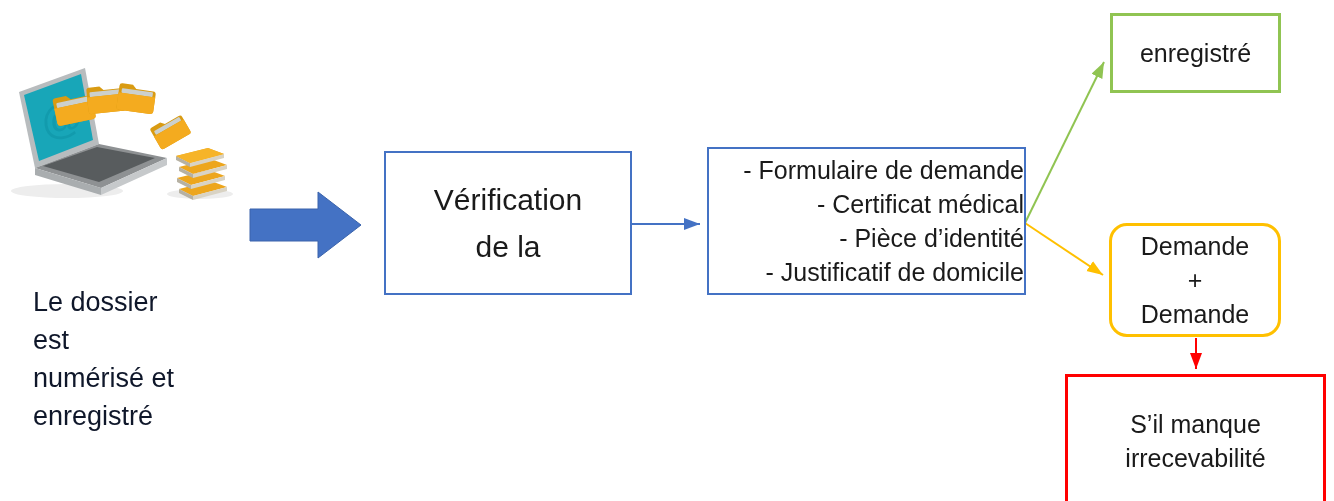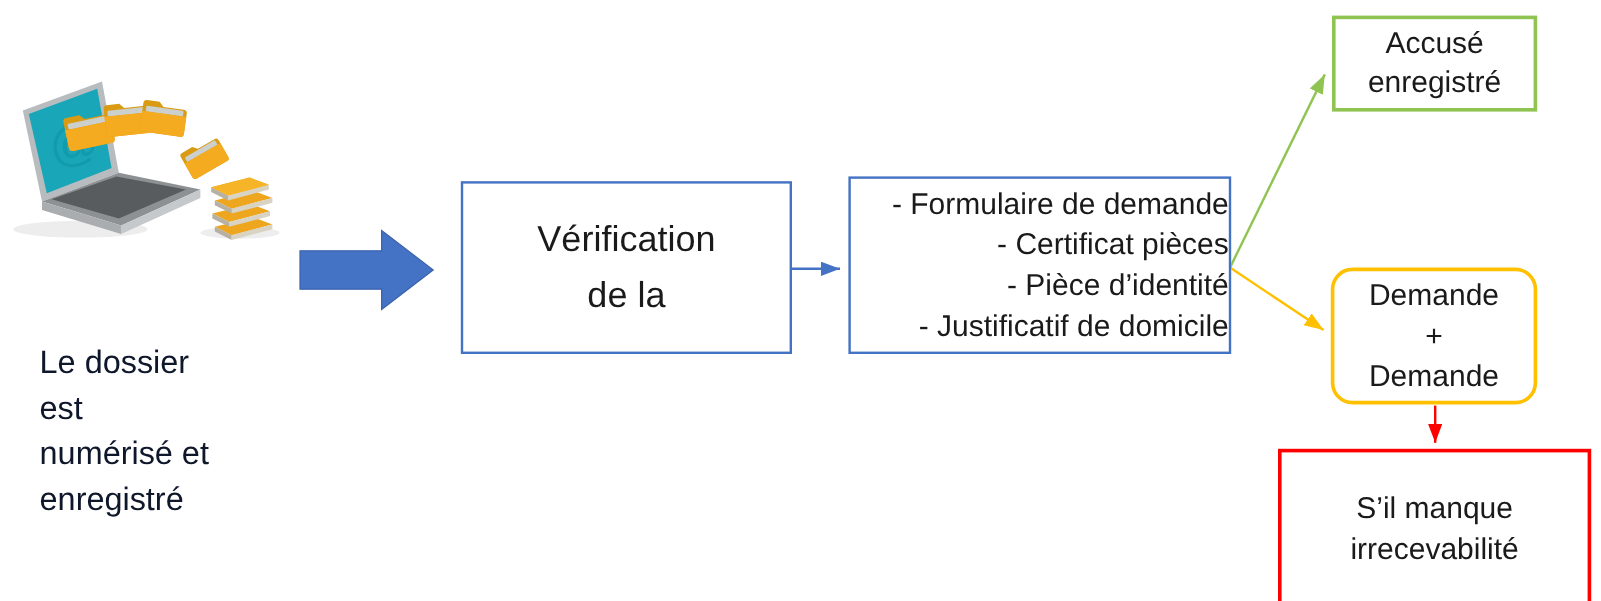--- a/index.html
+++ b/index.html
@@ -27,21 +27,21 @@
     justify-content: center;
     text-align: center;
     background: #ffffff;
   }
   .node.blue { border: 2px solid var(--blue); }
   .node.green { border: 3px solid var(--green); }
   .node.gold  { border: 3px solid var(--gold); }
   .node.red   { border: 3px solid var(--red); }
 
   #box-verification {
-    left: 384px; top: 151px; width: 276px; height: 144px;
+    left: 384px; top: 151px; width: 248px; height: 144px;
     font-size: 30px; line-height: 47px;
   }
   #box-documents {
     left: 707px; top: 147px; width: 319px; height: 148px;
     font-size: 25px; line-height: 34px;
     text-align: right; padding-left: 16px;
   }
   #box-accuse {
     left: 1110px; top: 13px; width: 171px; height: 80px;
     font-size: 25px; line-height: 33px;
@@ -161,27 +161,26 @@
     <line class="edge edge-red" x1="1196" y1="338" x2="1196" y2="369" marker-end="url(#m-red)"></line>
   </svg>
 
   <div class="node blue" id="box-verification">
     <div>Vérification</div>
     <div>de la</div>
   </div>
 
   <div class="node blue" id="box-documents">
     <div>- Formulaire de demande</div>
-    <div>- Certificat pièces</div>
+    <div>- Certificat médical</div>
     <div>- Pièce d’identité</div>
     <div>- Justificatif de domicile</div>
   </div>
 
   <div class="node green" id="box-accuse">
-    <div>Accusé</div>
     <div>enregistré</div>
   </div>
 
   <div class="node gold" id="box-demande">
     <div>Demande</div>
     <div>+</div>
     <div>Demande</div>
   </div>
 
   <div class="node red" id="box-irrecevabilite">

